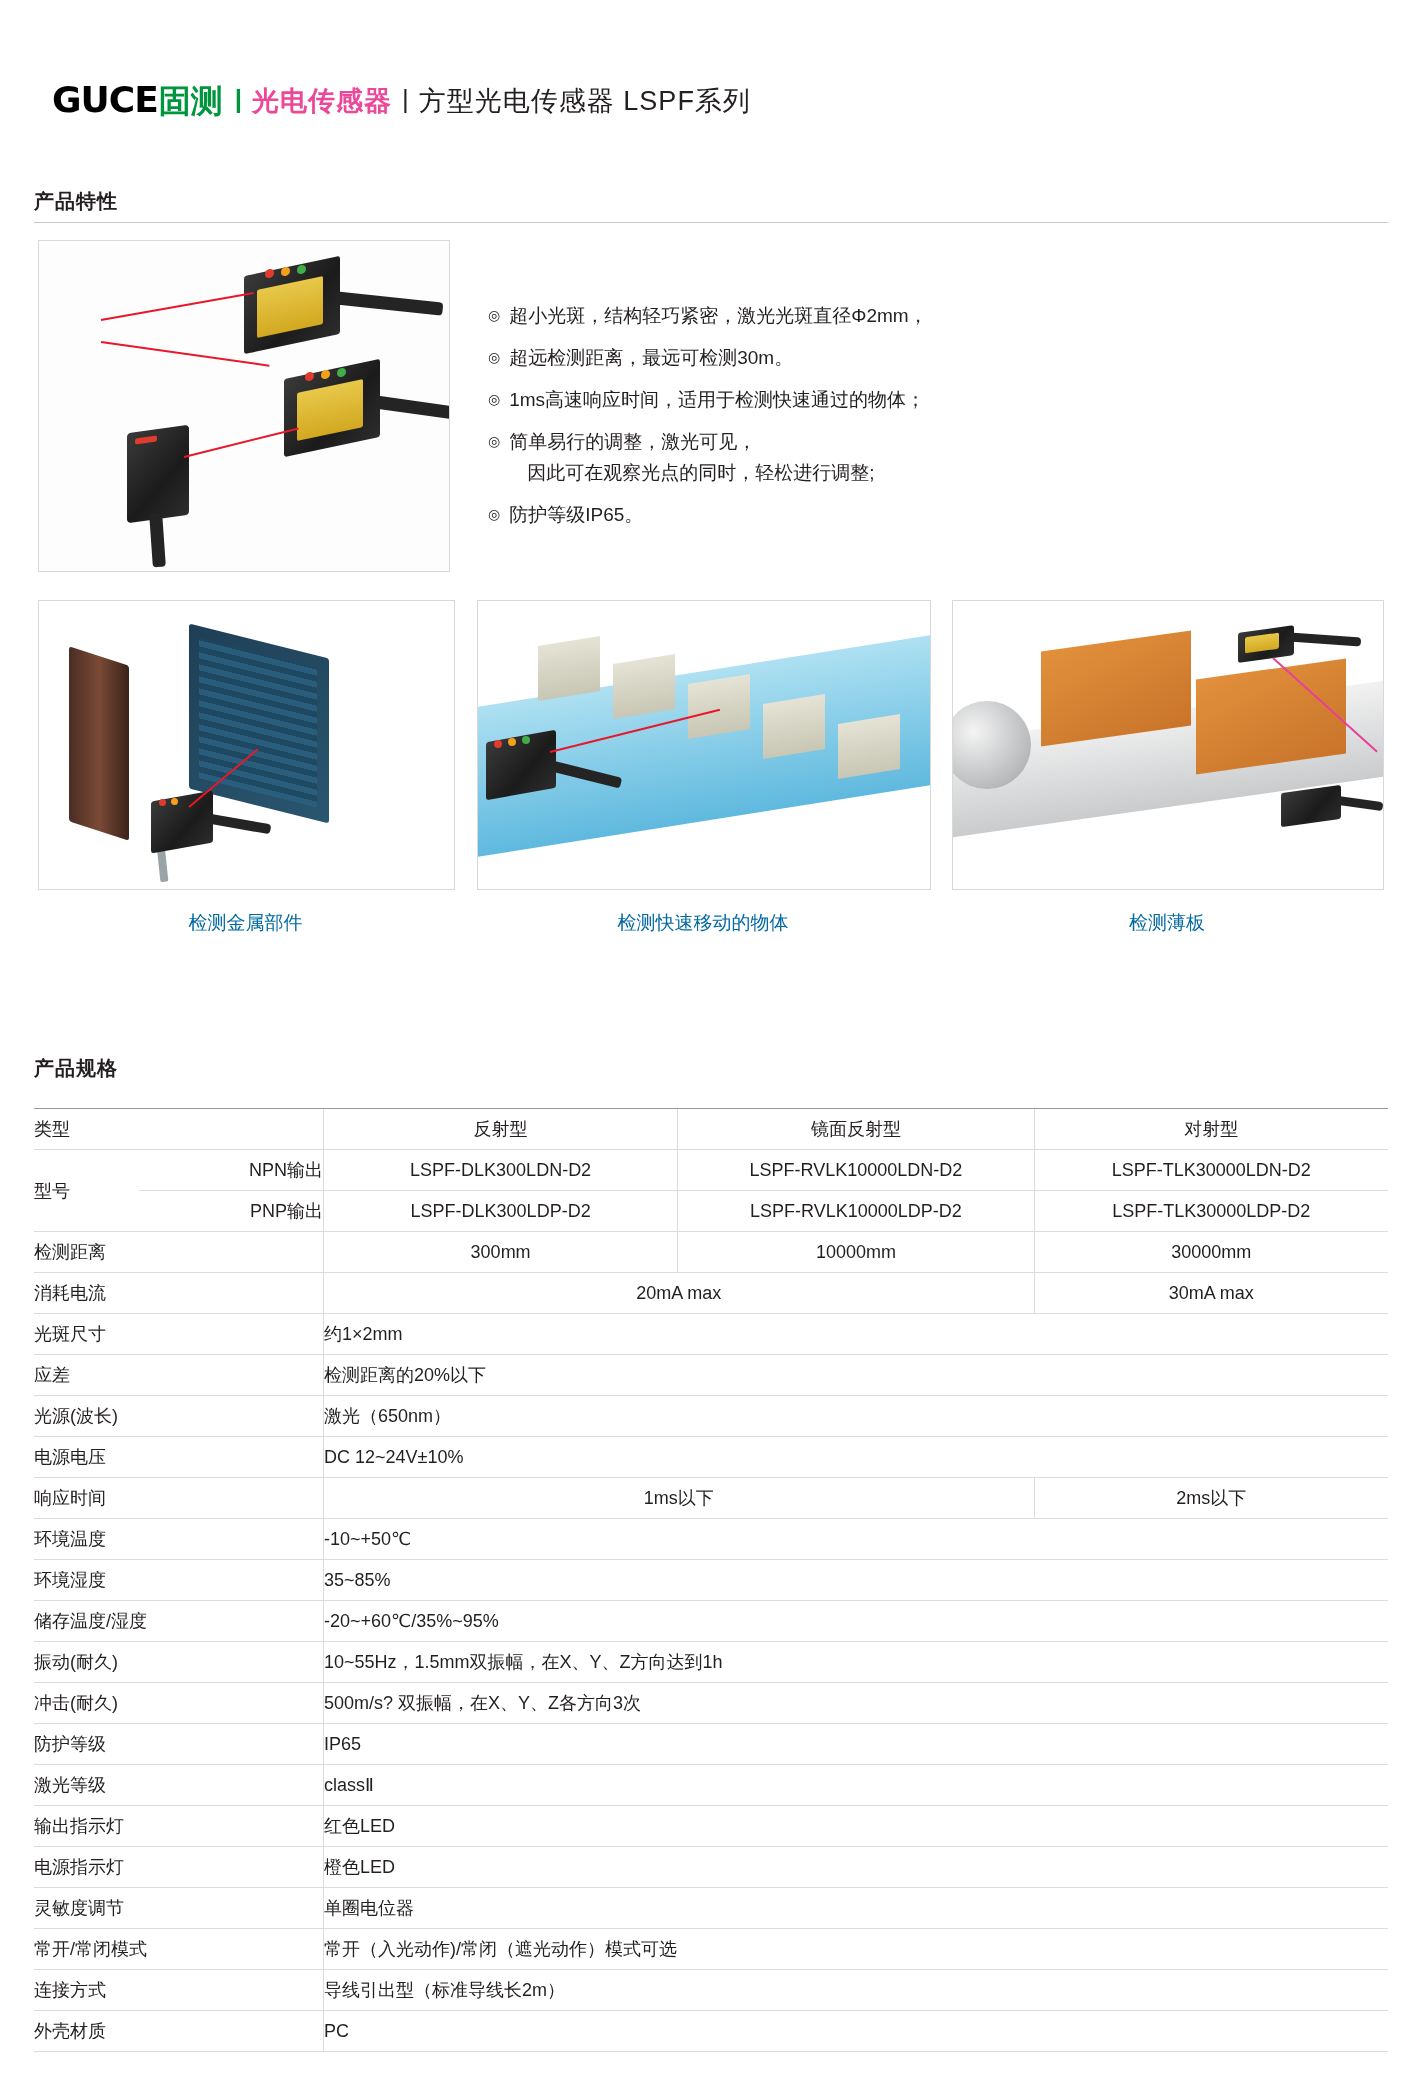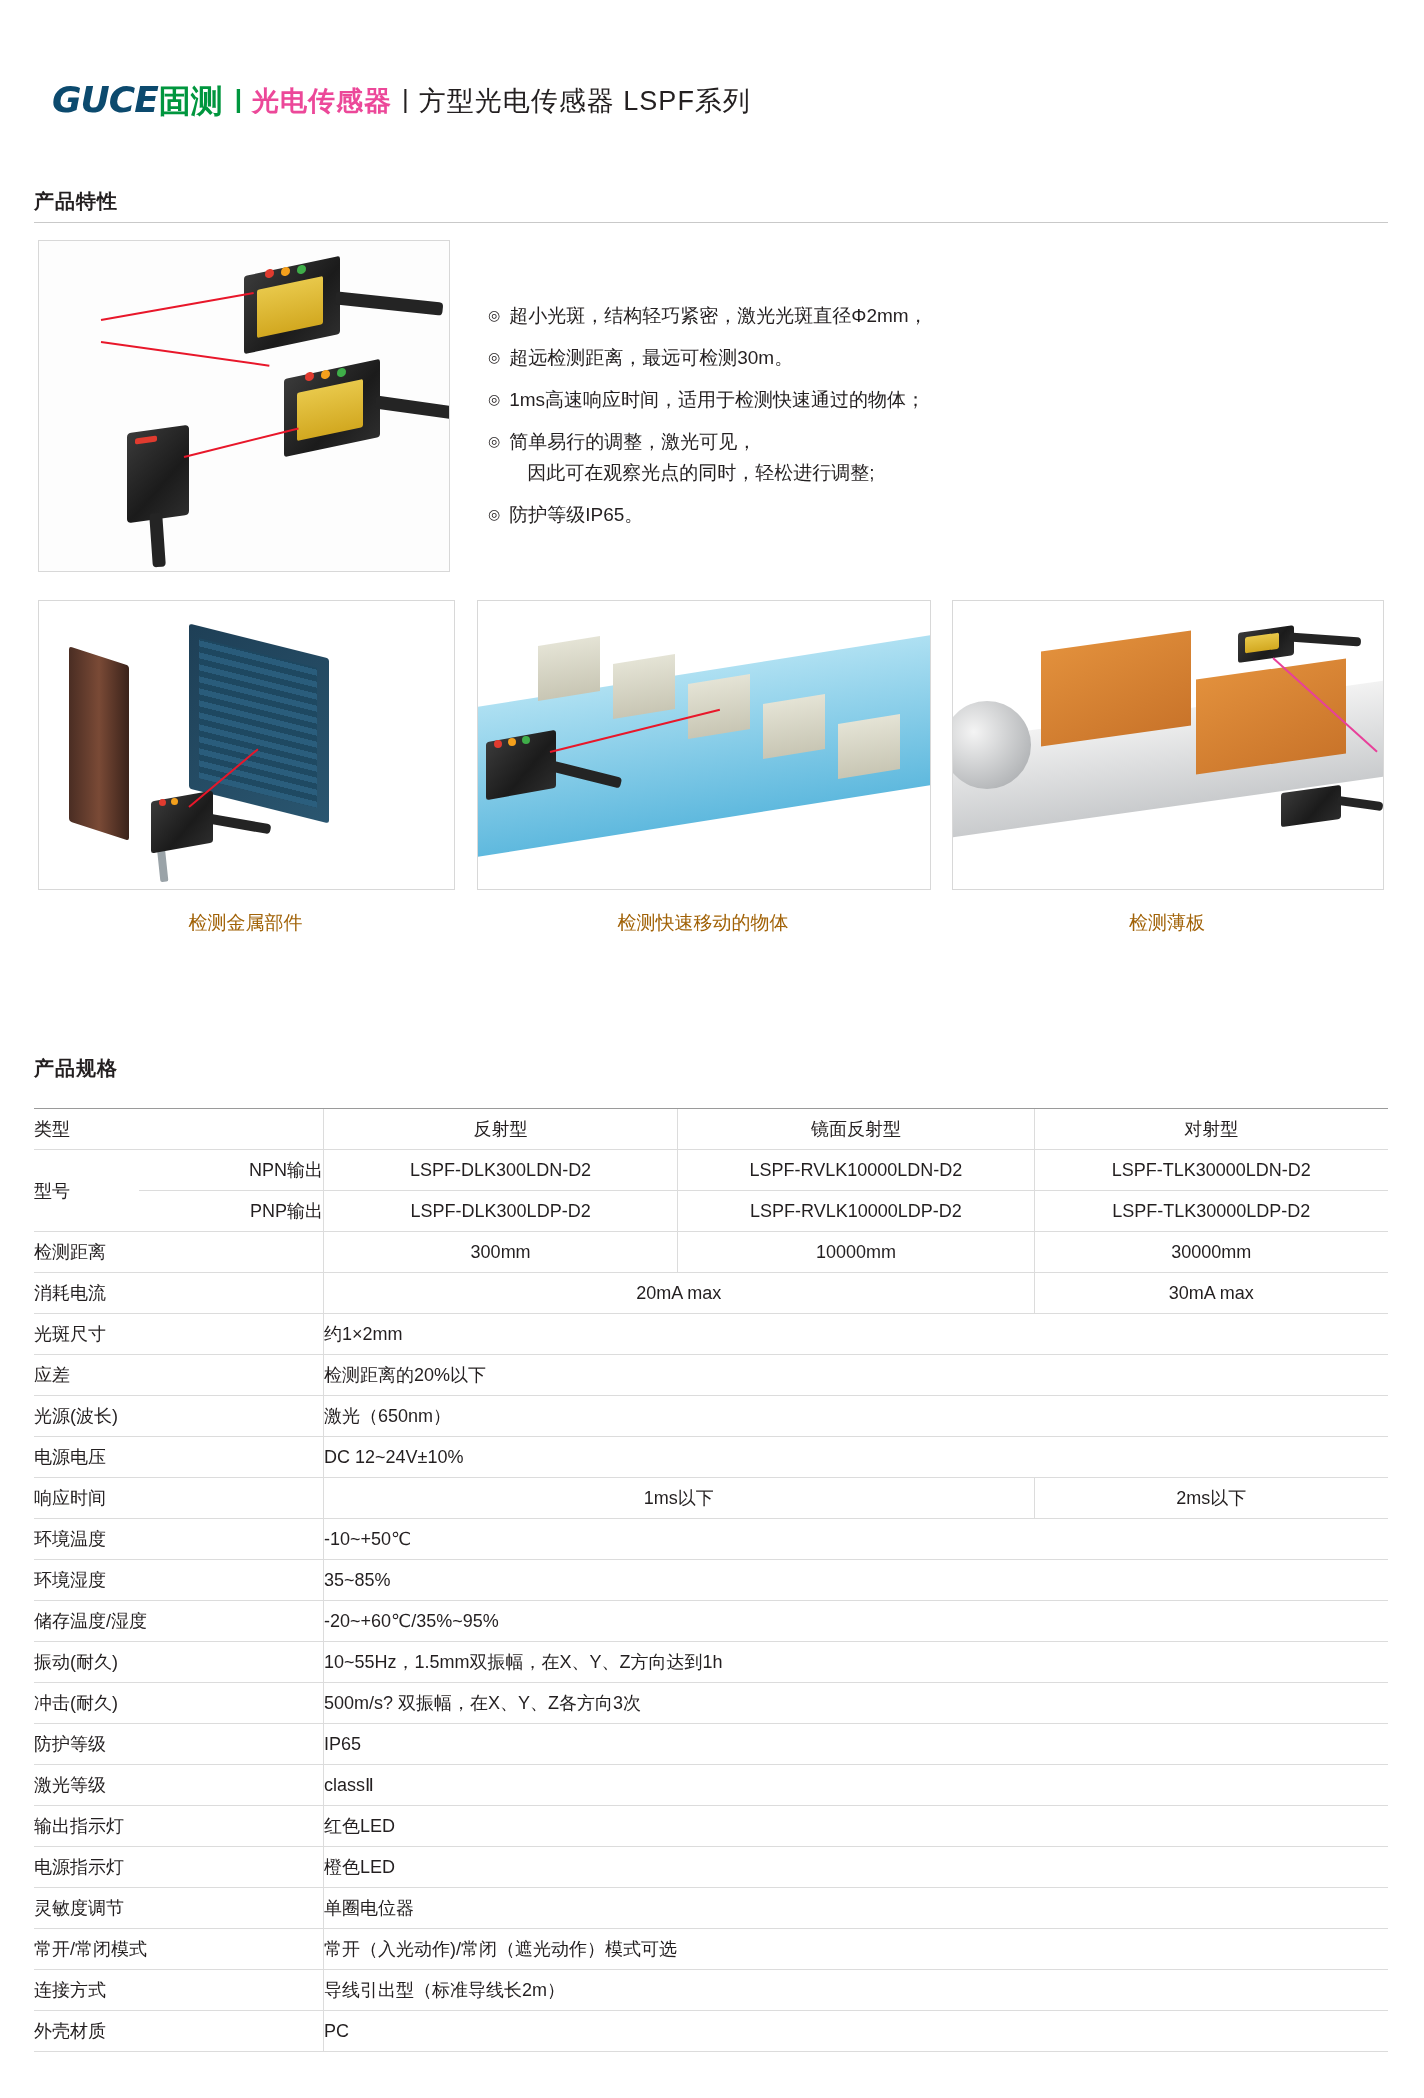--- a/index.html
+++ b/index.html
@@ -33,24 +33,23 @@
     align-items: center;
   }
   .logo-wrap {
     display: flex;
     align-items: baseline;
     white-space: nowrap;
   }
   .logo-latin {
     font-family: "DejaVu Sans", sans-serif;
     font-weight: bold;
-    font-style: italic;
     font-size: 36px;
     letter-spacing: -1px;
-    color: #0c4a6e;
+    color: #000000;
   }
   .logo-cn {
     font-family: "DejaVu Sans", sans-serif;
     font-weight: bold;
     font-size: 32px;
     color: #00963e;
     margin-left: 1px;
   }
   .sep {
     color: #00963e;
@@ -142,21 +141,21 @@
     overflow: hidden;
   }
   .pri-1 { left: 38px;  width: 415px; }
   .pri-2 { left: 477px; width: 452px; }
   .pri-3 { left: 952px; width: 430px; }
   .caption {
     position: absolute;
     top: 910px;
     font-size: 19px;
     text-align: center;
-    color: #a16207;
+    color: #0369a1;
   }
   .cap-1 { left: 38px;  width: 415px; }
   .cap-2 { left: 477px; width: 452px; }
   .cap-3 { left: 952px; width: 430px; }
 
   
   .spec-table {
     position: absolute;
     left: 34px;
     top: 1108px;

